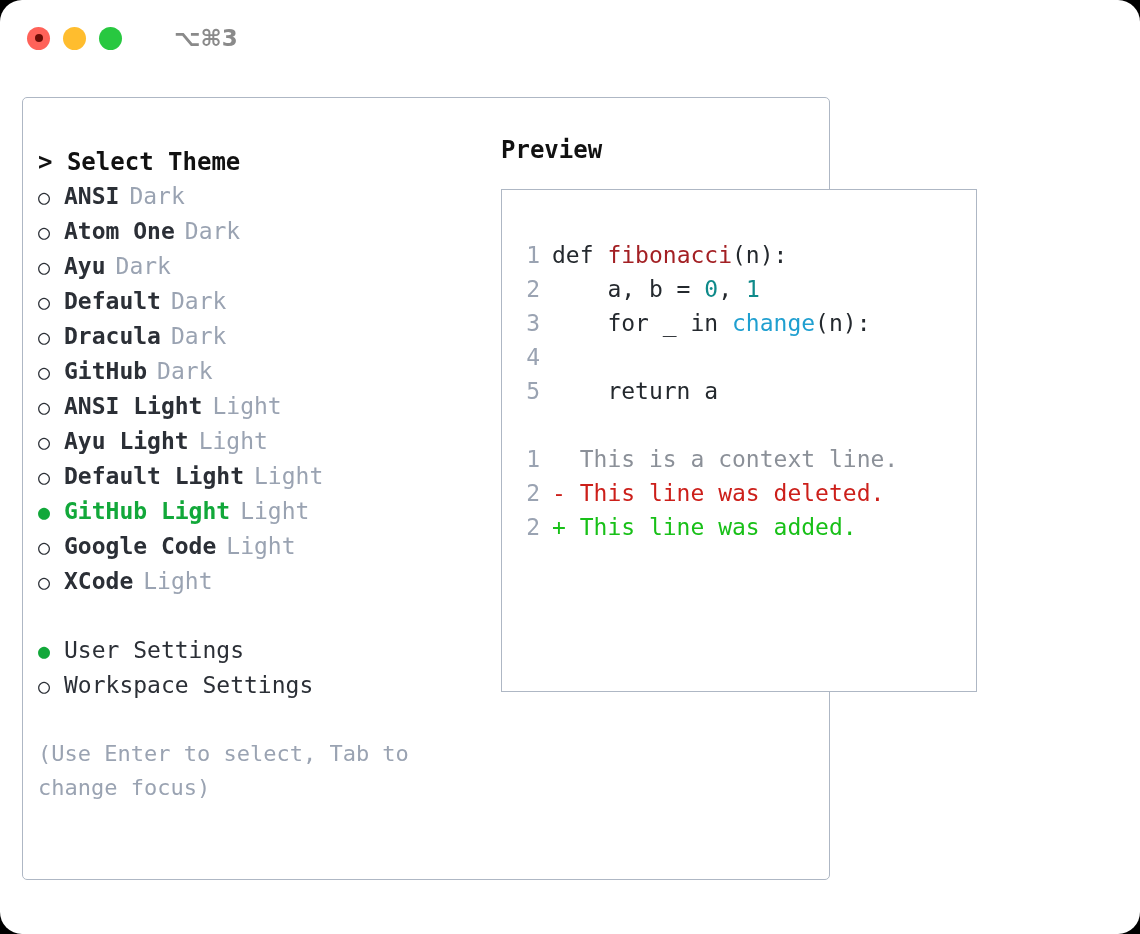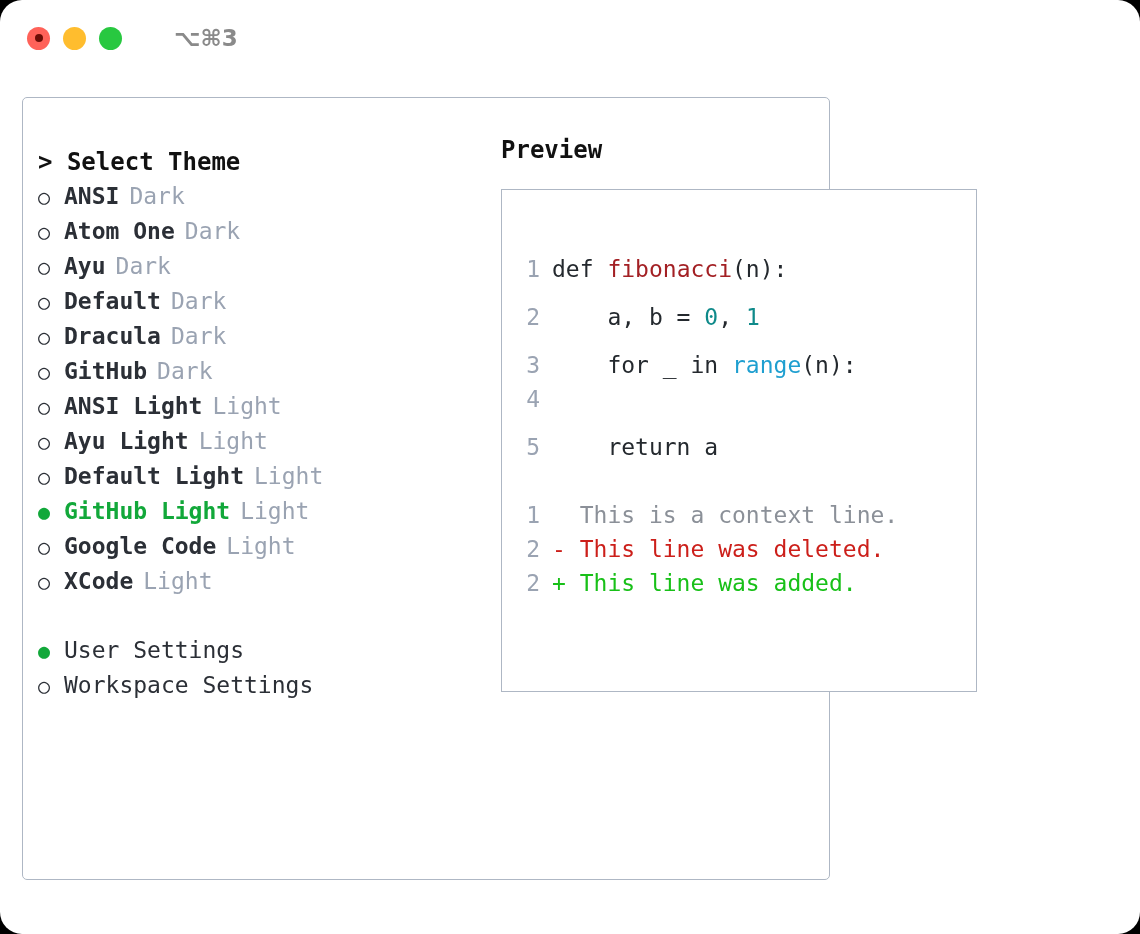--- a/index.html
+++ b/index.html
@@ -188,21 +188,21 @@
     line-height: 34px;
     white-space: pre;
   }
   .lineno {
     color: #9aa3b2;
     width: 22px;
     flex: 0 0 22px;
     text-align: right;
     margin-right: 12px;
   }
-  .code-text { color: #24292e; margin-top: 14px; }
+  .code-text { color: #24292e; }
   .blank-line { height: 34px; }
 
   .tok-plain  { color: #24292e; }
   .tok-fn     { color: #a32024; }
   .tok-num    { color: #0f8a8a; }
   .tok-builtin{ color: #1f9fd0; }
 
   .diff-context { color: #8b9098; }
   .diff-del     { color: #cc1f1a; }
   .diff-add     { color: #18c018; }
@@ -241,30 +241,31 @@
             <div class="opt-row"><span class="bullet">○</span><span class="opt-name">XCode</span><span class="opt-variant">Light</span></div>
           </div>
 
         <div class="section-gap"></div>
 
         <div id="apply-list">
             <div class="opt-row selected"><span class="bullet">●</span><span>User Settings</span></div>
             <div class="opt-row"><span class="bullet">○</span><span>Workspace Settings</span></div>
           </div>
 
+        <div class="hint">(Use Enter to select, Tab to change focus)</div>
       </div>
 
       <div class="right-col">
         <div class="preview-title">Preview</div>
         <div class="code-box">
           <div class="code-body">
             <div id="code-lines">
                 <div class="code-line"><span class="lineno">1</span><span class="code-text"><span class="tok-plain">def </span><span class="tok-fn">fibonacci</span><span class="tok-plain">(n):</span></span></div>
                 <div class="code-line"><span class="lineno">2</span><span class="code-text"><span class="tok-plain">    a, b = </span><span class="tok-num">0</span><span class="tok-plain">, </span><span class="tok-num">1</span></span></div>
-                <div class="code-line"><span class="lineno">3</span><span class="code-text"><span class="tok-plain">    for _ in </span><span class="tok-builtin">range</span><span class="tok-plain">(n):</span></span></div>
+                <div class="code-line"><span class="lineno">3</span><span class="code-text"><span class="tok-plain">    for _ in </span><span class="tok-builtin">change</span><span class="tok-plain">(n):</span></span></div>
                 <div class="code-line"><span class="lineno">4</span></div>
                 <div class="code-line"><span class="lineno">5</span><span class="code-text"><span class="tok-plain">    return a</span></span></div>
               </div>
             <div class="blank-line"></div>
             <div id="diff-lines">
                 <div class="code-line"><span class="lineno">1</span><span class="diff-context">  This is a context line.</span></div>
                 <div class="code-line"><span class="lineno">2</span><span class="diff-del">- This line was deleted.</span></div>
                 <div class="code-line"><span class="lineno">2</span><span class="diff-add">+ This line was added.</span></div>
               </div>
           </div>

